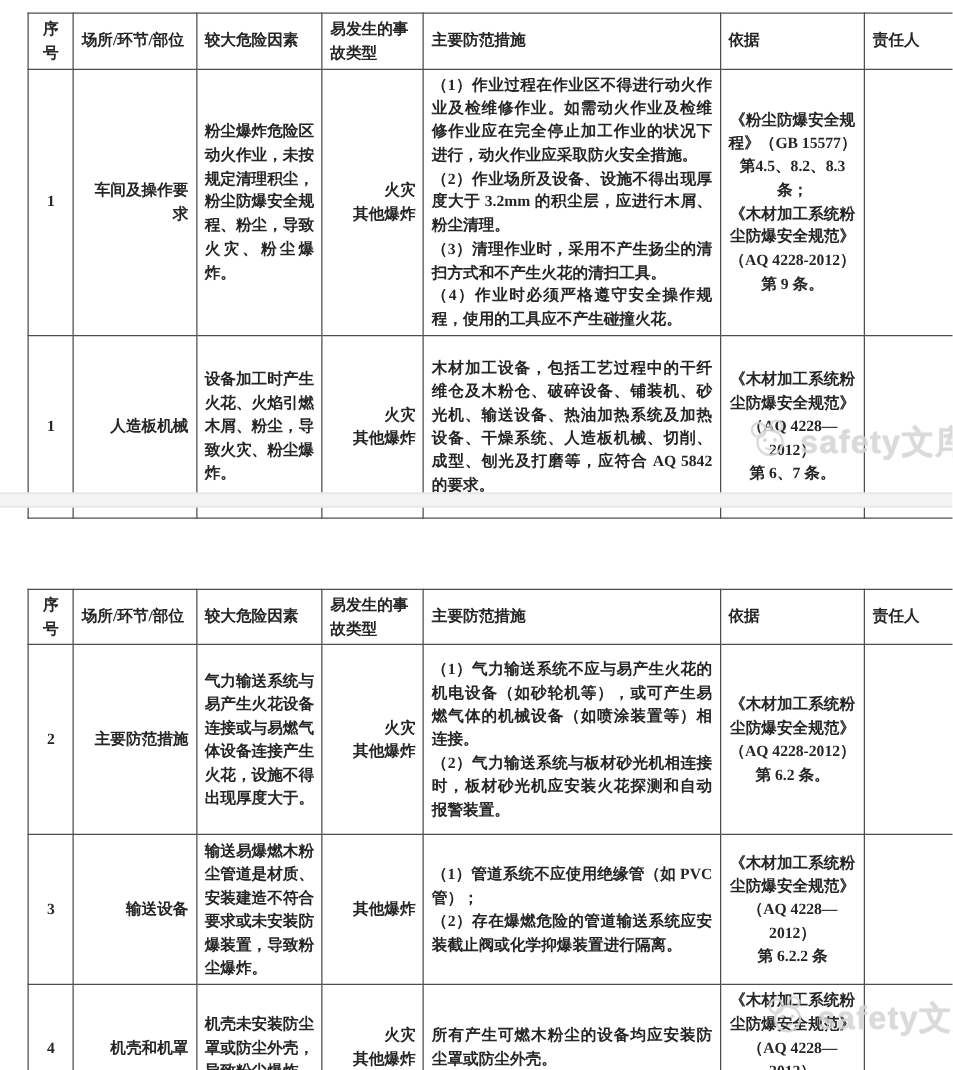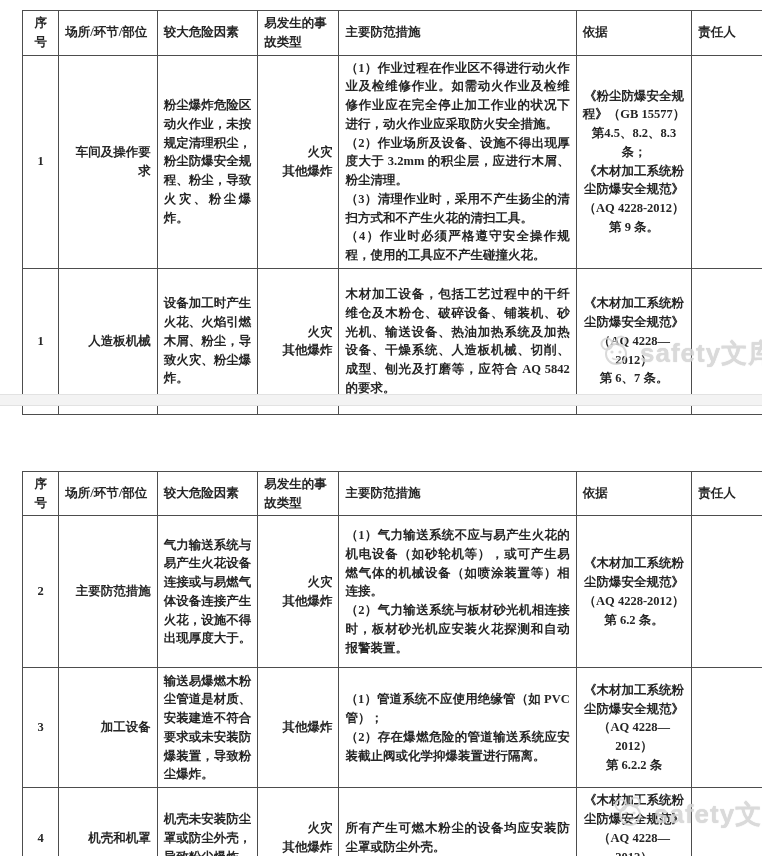--- a/index.html
+++ b/index.html
@@ -145,21 +145,21 @@
 其他爆炸</td>
       <td class="c-meas preline">（1）气力输送系统不应与易产生火花的机电设备（如砂轮机等），或可产生易燃气体的机械设备（如喷涂装置等）相连接。
 （2）气力输送系统与板材砂光机相连接时，板材砂光机应安装火花探测和自动报警装置。</td>
       <td class="c-basis preline">《木材加工系统粉尘防爆安全规范》
 （AQ 4228-2012）
 第 6.2 条。</td>
       <td class="c-resp"></td>
     </tr>
     <tr class="h-row3">
       <td class="c-no">3</td>
-      <td class="c-loc">加工设备</td>
+      <td class="c-loc">输送设备</td>
       <td class="c-haz preline">输送易爆燃木粉尘管道是材质、安装建造不符合要求或未安装防爆装置，导致粉尘爆炸。</td>
       <td class="c-type preline">其他爆炸</td>
       <td class="c-meas preline">（1）管道系统不应使用绝缘管（如 PVC 管）；
 （2）存在爆燃危险的管道输送系统应安装截止阀或化学抑爆装置进行隔离。</td>
       <td class="c-basis preline">《木材加工系统粉尘防爆安全规范》
 （AQ 4228—2012）
 第 6.2.2 条</td>
       <td class="c-resp"></td>
     </tr>
     <tr class="h-row4">

